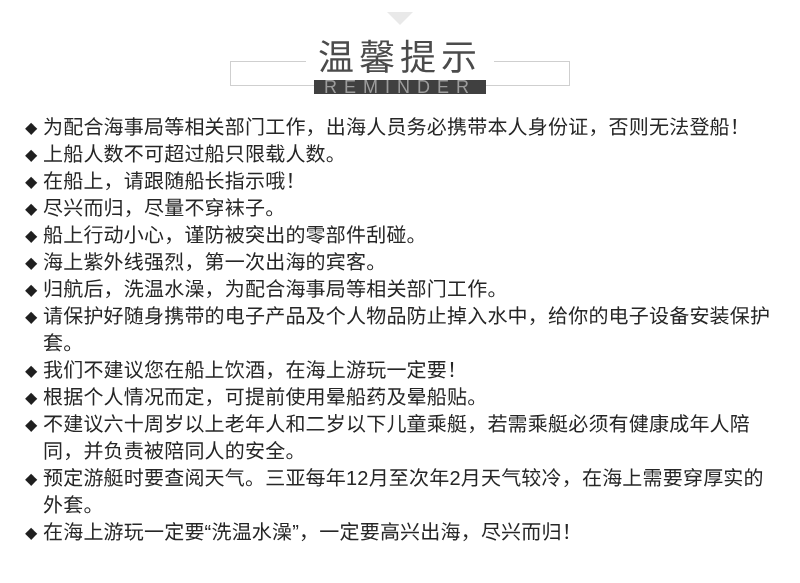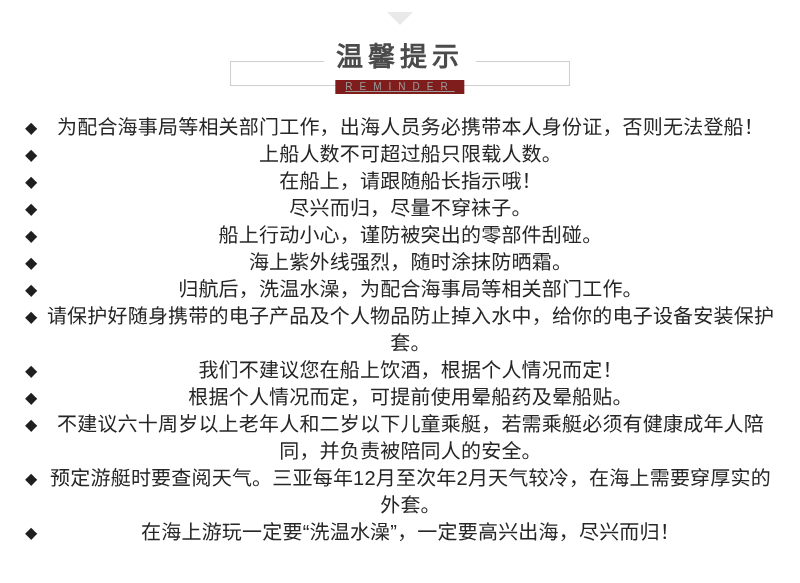--- a/index.html
+++ b/index.html
@@ -42,41 +42,40 @@
     box-sizing: border-box;
   }
   .title {
     position: absolute;
     top: 44px;
     left: 50%;
     transform: translateX(-50%);
     z-index: 2;
     background: #ffffff;
     padding: 0 12px;
-    font-size: 27px;
+    font-size: 36px;
     line-height: 27px;
-    font-weight: bold;
+    font-weight: normal;
     letter-spacing: 5px;
     color: #4b4b4b;
     white-space: nowrap;
   }
   .subtitle {
     position: absolute;
     top: 80px;
     left: 50%;
     transform: translateX(-50%);
     z-index: 2;
-    background: #7f1d1d;
+    background: #404040;
     padding: 0 10px;
-    font-size: 10px;
+    font-size: 18px;
     line-height: 14px;
     letter-spacing: 7px;
     color: #9c9c9c;
     white-space: nowrap;
-    text-decoration: underline;
   }
   
   .notice-list {
     margin: 0;
     padding: 12px 22px 0 25px;
     list-style: none;
   }
   .notice-item {
     display: flex;
     align-items: flex-start;
@@ -87,21 +86,20 @@
   .bullet {
     flex: none;
     width: 18px;
     font-size: 16px;
     line-height: 27px;
     color: #1f1f1f;
   }
   .notice-text {
     flex: 1;
     letter-spacing: 0.2px;
-    text-align: center;
   }
 </style>
 </head>
 <body>
 
 <div class="page">
 
   <div class="header">
     <div class="tri"></div>
     <div class="frame"></div>
@@ -125,33 +123,33 @@
     <li class="notice-item">
       <span class="bullet">◆</span>
       <span class="notice-text">尽兴而归，尽量不穿袜子。</span>
     </li>
     <li class="notice-item">
       <span class="bullet">◆</span>
       <span class="notice-text">船上行动小心，谨防被突出的零部件刮碰。</span>
     </li>
     <li class="notice-item">
       <span class="bullet">◆</span>
-      <span class="notice-text">海上紫外线强烈，随时涂抹防晒霜。</span>
+      <span class="notice-text">海上紫外线强烈，第一次出海的宾客。</span>
     </li>
     <li class="notice-item">
       <span class="bullet">◆</span>
       <span class="notice-text">归航后，洗温水澡，为配合海事局等相关部门工作。</span>
     </li>
     <li class="notice-item">
       <span class="bullet">◆</span>
       <span class="notice-text">请保护好随身携带的电子产品及个人物品防止掉入水中，给你的电子设备安装保护套。</span>
     </li>
     <li class="notice-item">
       <span class="bullet">◆</span>
-      <span class="notice-text">我们不建议您在船上饮酒，根据个人情况而定！</span>
+      <span class="notice-text">我们不建议您在船上饮酒，在海上游玩一定要！</span>
     </li>
     <li class="notice-item">
       <span class="bullet">◆</span>
       <span class="notice-text">根据个人情况而定，可提前使用晕船药及晕船贴。</span>
     </li>
     <li class="notice-item">
       <span class="bullet">◆</span>
       <span class="notice-text">不建议六十周岁以上老年人和二岁以下儿童乘艇，若需乘艇必须有健康成年人陪同，并负责被陪同人的安全。</span>
     </li>
     <li class="notice-item">

